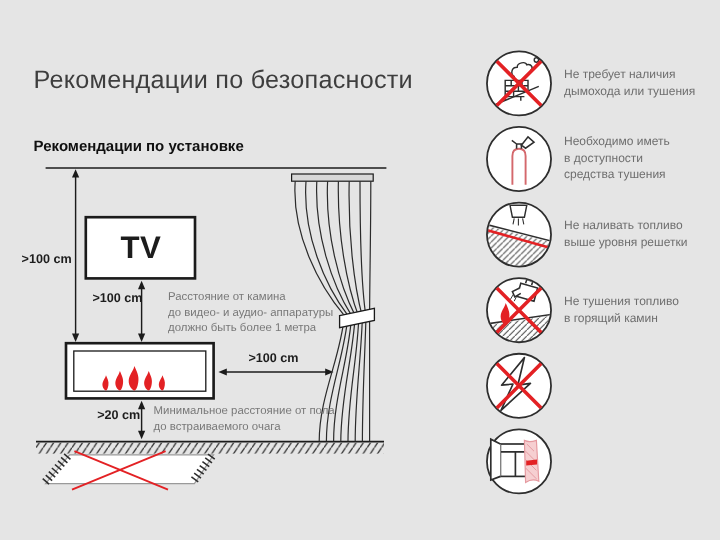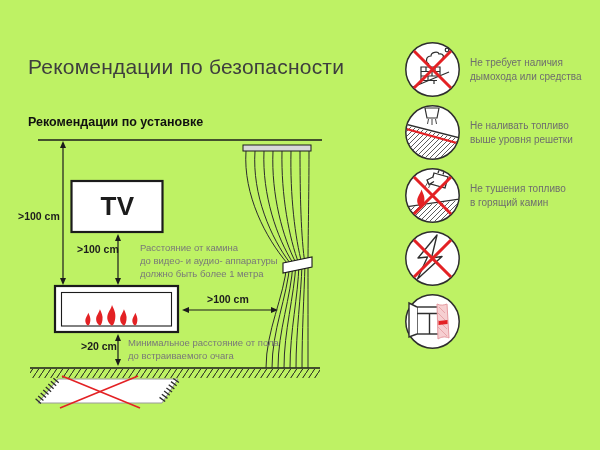--- a/index.html
+++ b/index.html
@@ -1,16 +1,16 @@
 <!DOCTYPE html>
 <html><head>
 <meta charset="utf-8">
 <style>
   html,body{margin:0;padding:0;background:#fff;}
-  .page{position:relative;width:600px;height:450px;background:#bef264;overflow:hidden;
+  .page{position:relative;width:600px;height:450px;background:#e5e5e5;overflow:hidden;
         font-family:"Liberation Sans","DejaVu Sans",sans-serif;color:#1b1b1b;}
   .page-title{position:absolute;left:28px;top:42px;font-size:21px;font-weight:400;
               color:#3e3e3e;letter-spacing:.2px;line-height:1;}
   .section-title{position:absolute;left:28px;top:106px;font-size:12.5px;font-weight:700;
                  color:#101010;line-height:1;}
   .diagram{position:absolute;left:0;top:130px;width:400px;height:320px;}
   .diagram svg.main{position:absolute;left:0;top:0;}
   .tv-label{position:absolute;left:72px;top:51px;width:91px;height:51px;display:flex;
             align-items:center;justify-content:center;font-size:26px;font-weight:700;
             letter-spacing:.5px;color:#1c1c1c;}
@@ -137,23 +137,36 @@
             <path d="M17 43 V26 H36 V35"></path>
             <path d="M17 30.5 H36 M17 35 H36 M17 39.5 H33"></path>
             <path d="M22 26 V30.5 M31 26 V30.5 M28 30.5 V35 M24 35 V39.5 M30 39.5 V43"></path>
             <path d="M25 23 C21 21 22 15 27 15 C27 11 34 10 35 13 C39 12 41 16 38 18"></path>
             <circle cx="43" cy="9" r="1.8"></circle>
           </g>
           <path d="M10 10 L47 47 M47 10 L10 47" stroke="#e32124" stroke-width="3" fill="none"></path>
         </svg>
       </span>
       <p class="s-text">Не требует наличия
-дымохода или средства</p>
-    </div>
-
+дымохода или тушения</p>
+    </div>
+
+    <div class="s-row">
+      <span class="s-icon">
+        <svg width="57" height="57" viewBox="0 0 57 57">
+          <circle cx="28.5" cy="28.5" r="26.7" fill="#fff" stroke="#2e2e2e" stroke-width="1.5"></circle>
+          <path d="M23 50 V26 Q23 20 28.5 20 Q34 20 34 26 V50" fill="none" stroke="#d4686c" stroke-width="1.6"></path>
+          <path d="M26.5 20 V16 H30.5 V20 M26.5 16 L22.5 13" fill="none" stroke="#2e2e2e" stroke-width="1.3"></path>
+          <path d="M30.5 17 L36 10 L41 14.5 L34 19.5 Z" fill="#fff" stroke="#2e2e2e" stroke-width="1.3"></path>
+        </svg>
+      </span>
+      <p class="s-text">Необходимо иметь
+в доступности
+средства тушения</p>
+    </div>
 
     <div class="s-row">
       <span class="s-icon">
         <svg width="57" height="57" viewBox="0 0 57 57">
           <defs>
             <clipPath id="clip3">
                 <circle cx="28.5" cy="28.5" r="26"></circle>
               </clipPath>
             <pattern id="pat3" width="5" height="5" patternUnits="userSpaceOnUse">
               <path d="M-1 6 L6 -1" stroke="#4a4a4a" stroke-width="0.9"></path>

